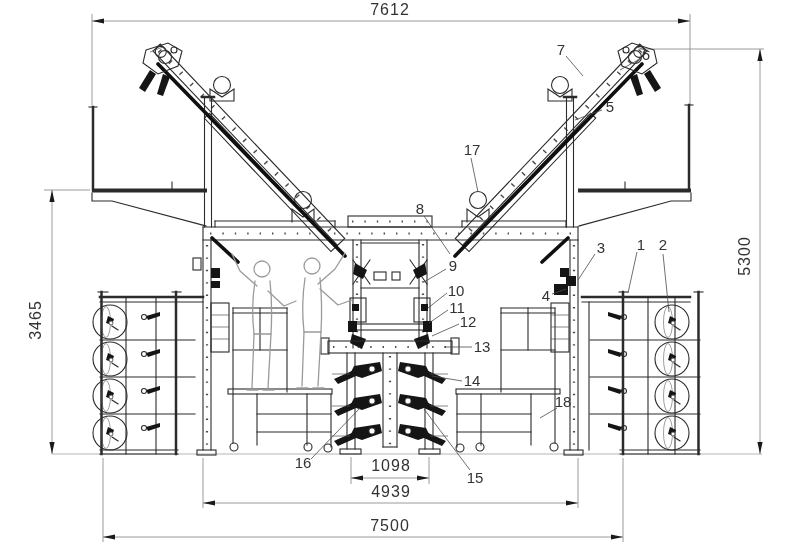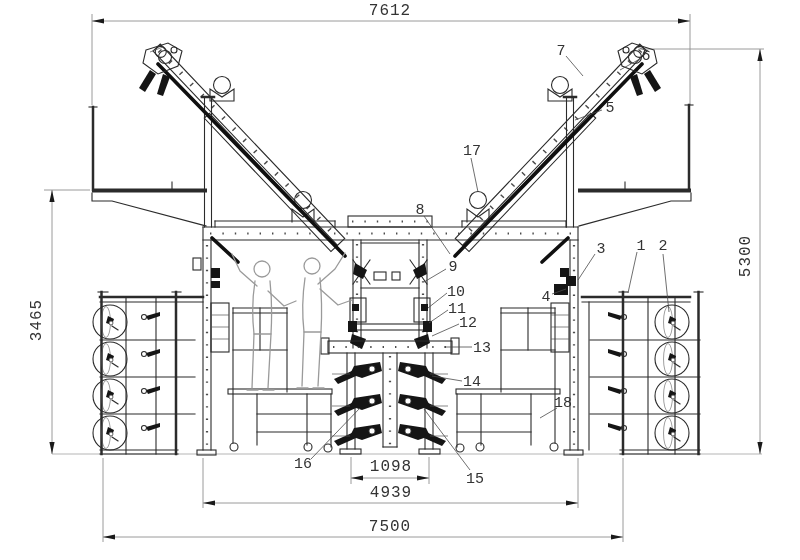--- a/index.html
+++ b/index.html
@@ -1,17 +1,17 @@
 <!DOCTYPE html>
 <html><head>
 <meta charset="utf-8">
 <style>
   html,body{margin:0;padding:0;background:#ffffff;}
   .stage{position:relative;width:800px;height:560px;background:#ffffff;overflow:hidden;
-         font-family:Liberation Mono, monospace;}
+         font-family:Liberation Sans, sans-serif;}
   svg{display:block;}
   
   .ln{stroke:#2b2b2b;fill:none;stroke-width:1.1;stroke-linecap:square;}
   .ln2{stroke:#2b2b2b;fill:none;stroke-width:2.5;stroke-linecap:square;}
   .ln4{stroke:#2b2b2b;fill:none;stroke-width:4;stroke-linecap:butt;}
   .thin{stroke:#555;fill:none;stroke-width:.7;}
   .blk{fill:#151515;stroke:none;}
   .strut{stroke:#101010;stroke-width:3.6;fill:none;stroke-linecap:round;}
   .riv{stroke:#2b2b2b;stroke-width:2.2;fill:none;stroke-dasharray:1.4 11;opacity:.85;}
   

